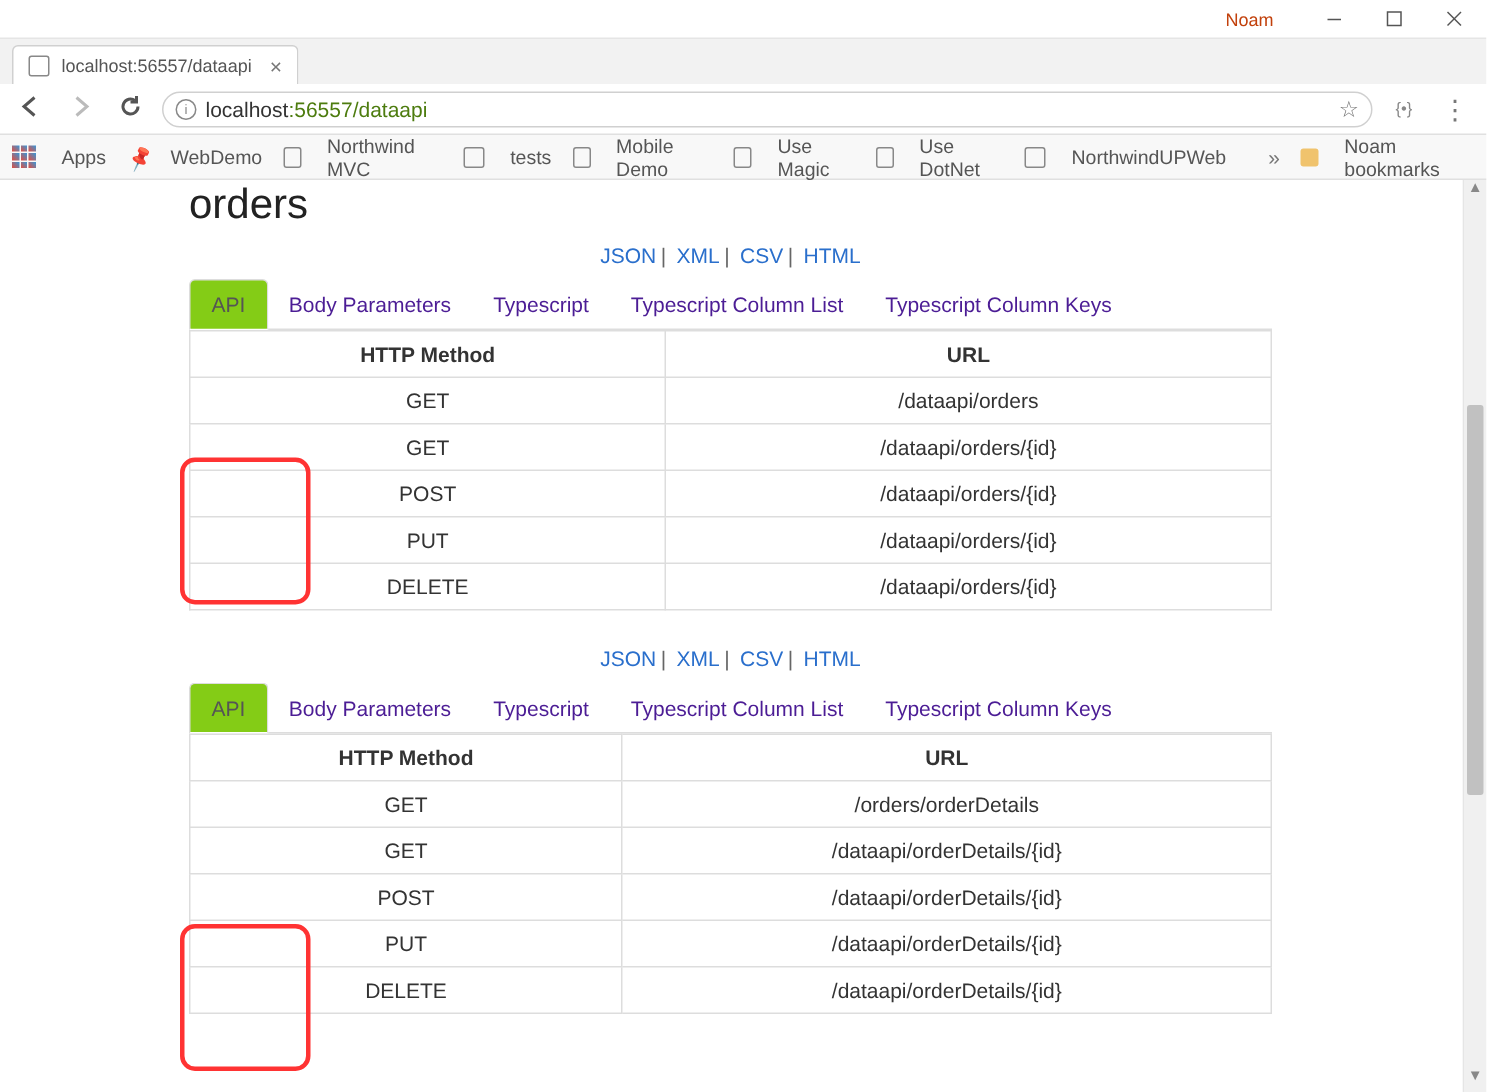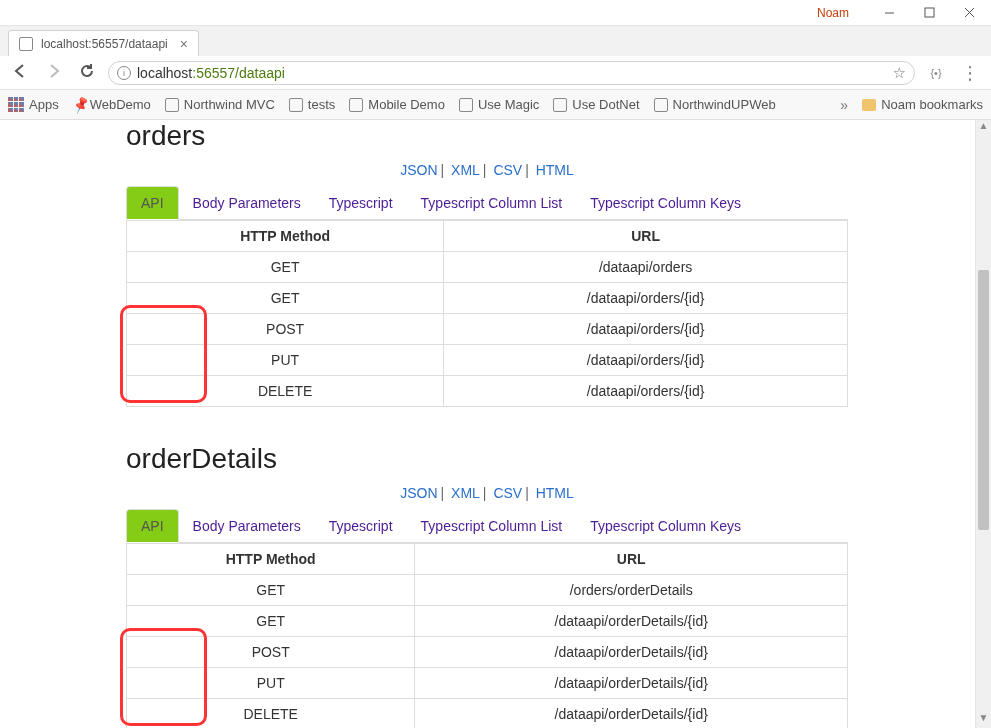--- a/index.html
+++ b/index.html
@@ -88,21 +88,21 @@
     background:#f8f8f8;
     display: flex;
     align-items: center;
     padding: 0 8px;
     gap: 14px;
     font-size: 13px;
     color: #555;
   }
   .apps-icn { width:16px; height:16px; display:grid; grid-template-columns:1fr 1fr 1fr; grid-template-rows:1fr 1fr 1fr; gap:1px; }
   .apps-icn span { background: linear-gradient(45deg,#e74c3c,#3498db); }
-  .bm-item { display:flex; align-items:center; gap:5px; }
+  .bm-item { display:flex; align-items:center; gap:17px; }
   .bm-file-icn { width:14px; height:14px; border:1.5px solid #888; border-radius:2px; position:relative; }
   .bm-fav { width:12px; height:12px; transform: rotate(-20deg); color:#888; }
   .bm-chev { color:#777; font-size:14px; }
   .bm-folder { width:14px; height:12px; background:#f0c36d; border-radius:2px; }
   
   .viewport {
     position: absolute;
     top: 120px;
     left: 0;
     right: 16px;
@@ -140,21 +140,21 @@
     margin-bottom:-1px; color:#555; background:#84cc16;
   }
   table.api {
     width:100%; border-collapse: collapse; font-size:14px;
     border:1px solid #ddd;
   }
   table.api th, table.api td {
     border:1px solid #ddd; padding: 7px 10px; text-align:center; font-weight:400;
   }
   table.api th { font-weight:700; background:#fff; }
-  .section { margin-bottom: 36px; position:relative; }
+  .section { margin-bottom: 24px; position:relative; }
   .highlight-box {
     position:absolute; border:3px solid #f33; border-radius:10px; pointer-events:none;
   }
 </style>
 </head>
 <body>
 
 <div class="win-titlebar">
   <span class="win-user">Noam</span>
   <div class="win-btn">
@@ -313,21 +313,20 @@
           <tr>
               <td>DELETE</td>
               <td>/dataapi/orders/{id}</td>
             </tr>
         </tbody>
       </table>
       <div class="highlight-box" style="left:-6px; top:185px; width:87px; height:98px;"></div>
     </div>
 
     <div class="section">
-      <h2 class="sec-title">orderDetails</h2>
       <div class="format-links">
         <a>JSON</a><span class="sep">|</span>
         <a>XML</a><span class="sep">|</span>
         <a>CSV</a><span class="sep">|</span>
         <a>HTML</a>
       </div>
       <div class="tabs-row">
         <div class="tab-pill active">API</div>
         <div class="tab-pill">Body Parameters</div>
         <div class="tab-pill">Typescript</div>

